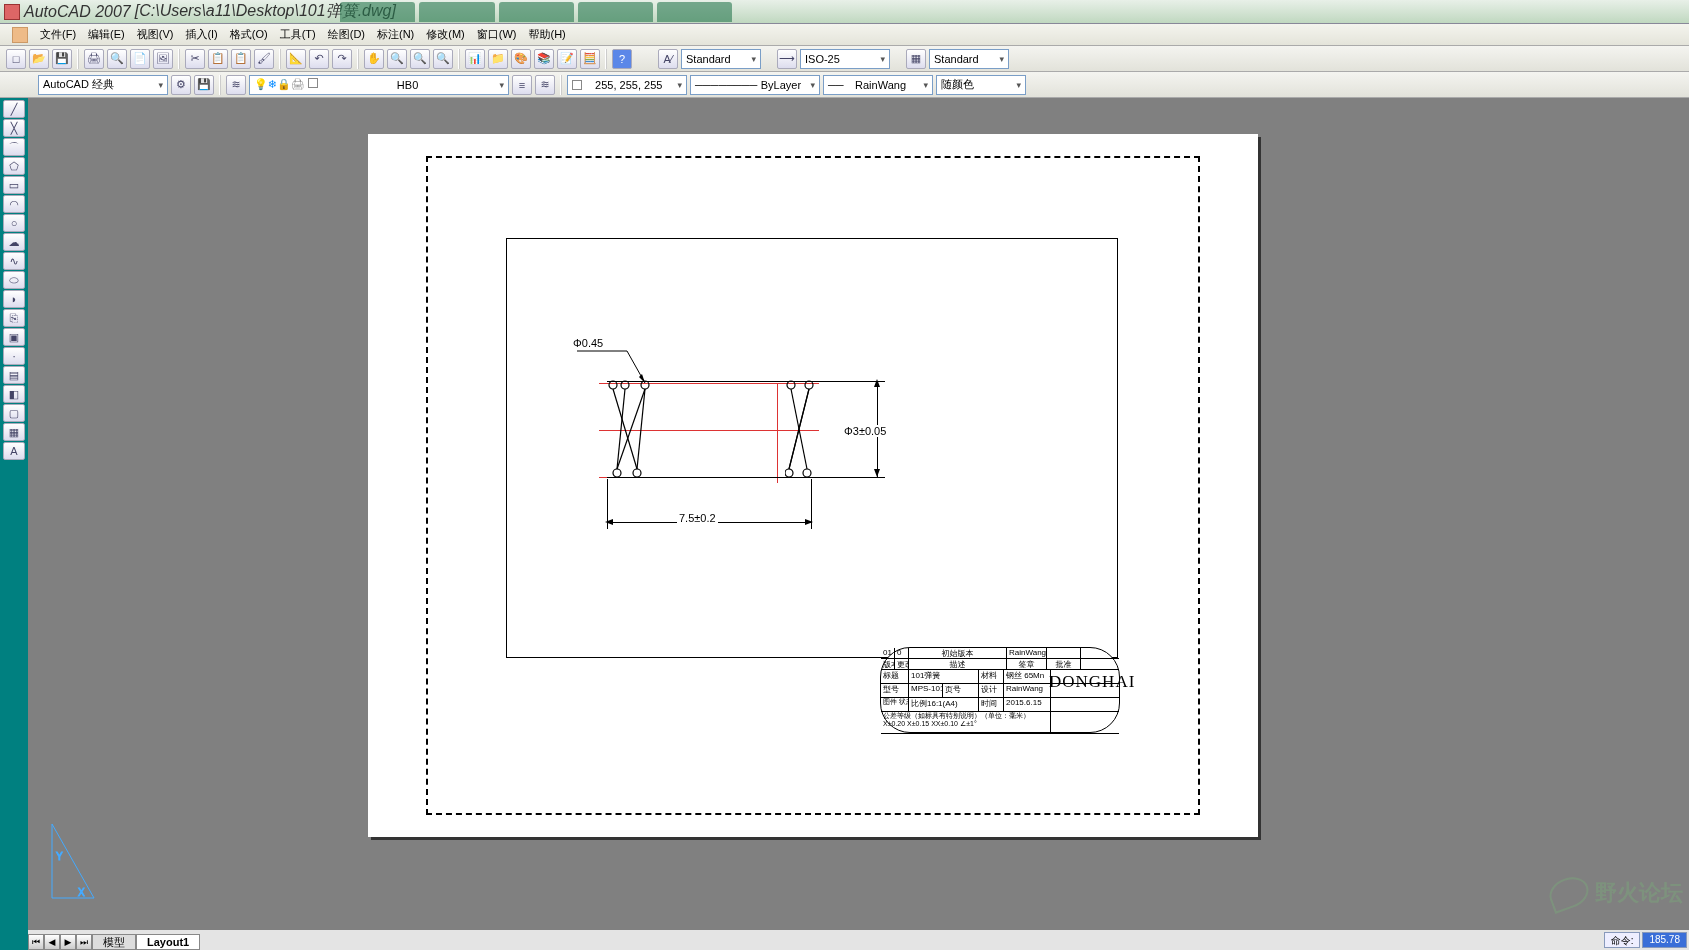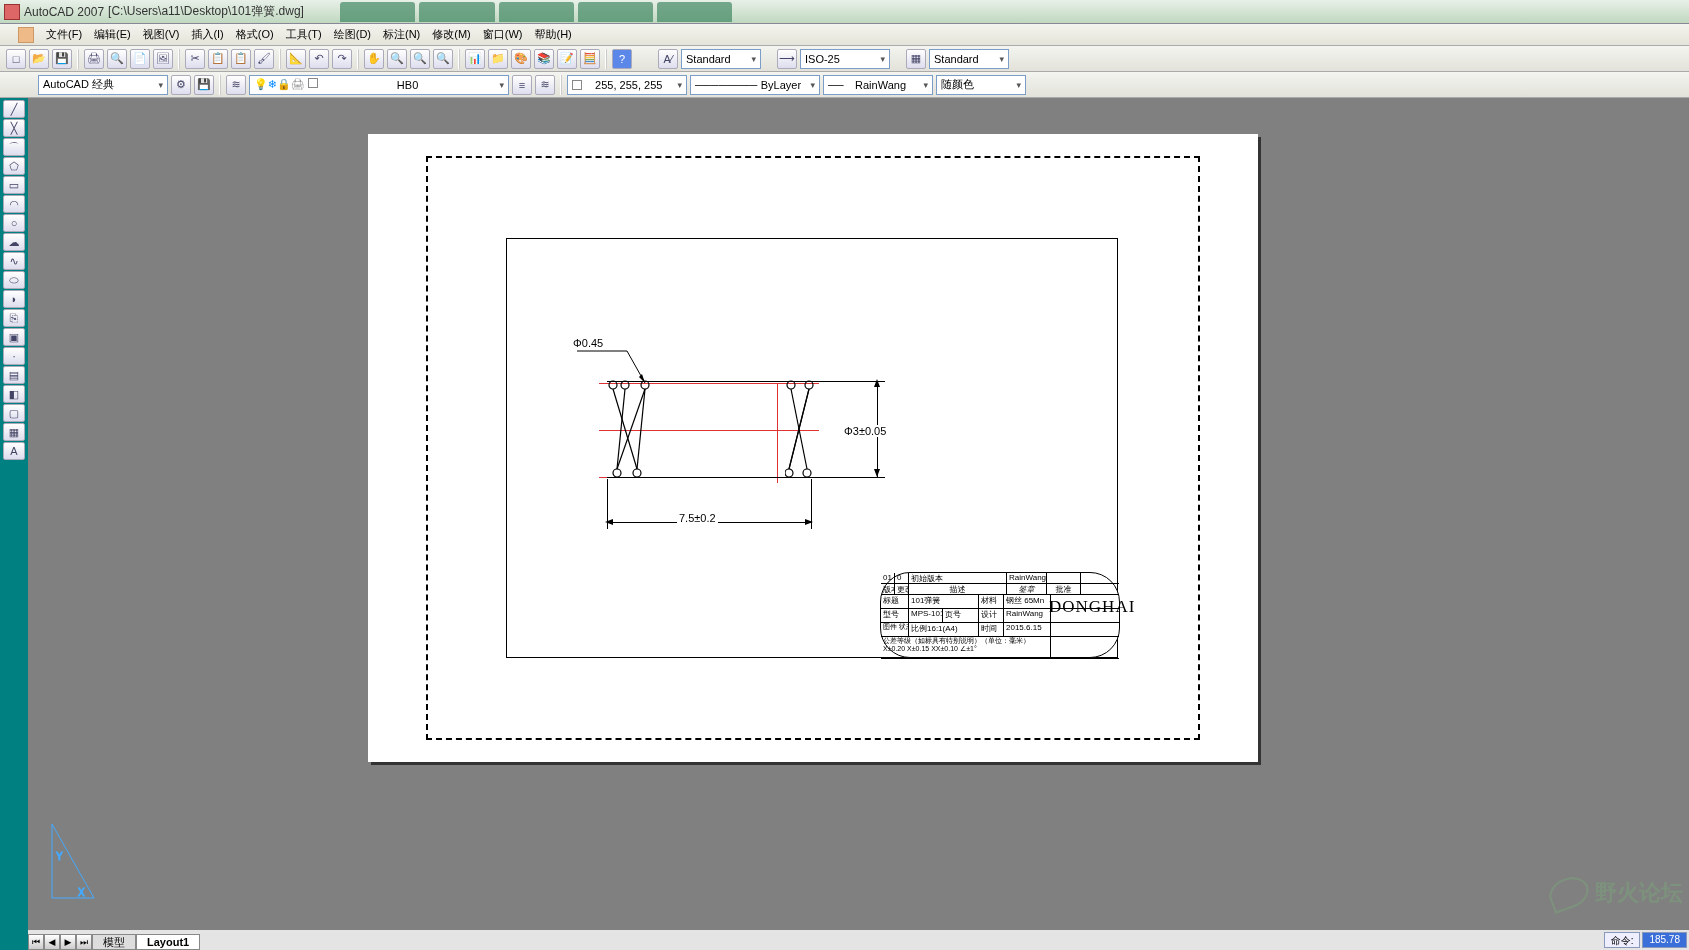--- a/index.html
+++ b/index.html
@@ -17,42 +17,42 @@
 .title-bar {
   height: 24px;
   background: linear-gradient(#e8f0e8, #c0d8c0);
   border-bottom: 1px solid #889;
   display: flex;
   align-items: center;
   padding: 0 4px;
   gap: 4px;
 }
 .title-bar .app-ico { width: 16px; height: 16px; background:#d66; border:1px solid #933;}
-.title-bar .title { color:#333; font-size:12px; }
+.title-bar .title { color:#333; font-size:16px;font-style:italic; }
 
 
 .top-tabs {
   position: absolute; top: 2px; left: 340px; height: 20px;
   display: flex; gap: 4px;
 }
 .top-tabs .ttab {
   background: rgba(40,120,80,.6);
   color: rgba(255,255,255,.6);
   padding: 2px 30px;
   font-size: 11px;
   border-radius: 3px 3px 0 0;
 }
 
 
 .menu-bar {
   height: 22px;
   background: linear-gradient(#f4f4ee, #e4e4da);
   border-bottom: 1px solid #aaa;
   display: flex; align-items: center;
-  padding: 0 18px;
+  padding: 0 12px;
 }
 .menu-bar .mico { width:16px; height:16px; background:#eb8; margin-right:6px; border:1px solid #c96;}
 .menu-bar .mitem { padding: 2px 6px; cursor:pointer; }
 
 
 .tb-row {
   height: 26px;
   background: linear-gradient(#f4f4f0, #e2e2da);
   border-bottom: 1px solid #aaa;
   display:flex; align-items:center;
@@ -86,21 +86,21 @@
 .canvas-area {
   position:absolute;
   left:28px; top:98px; right:0; bottom:20px;
   background:#808080;
 }
 
 
 .sheet {
   position:absolute;
   left:340px; top:36px;
-  width:890px; height:628px;
+  width:890px; height:703px;
   background:#fff;
   box-shadow: 3px 3px 0 #333;
 }
 .dash-frame {
   position:absolute; left:58px; top:22px; right:58px; bottom:22px;
   border:2px dashed #000;
 }
 .inner-frame {
   position:absolute; left:138px; top:104px; width:612px; height:420px;
   border:1.5px solid #000;
@@ -371,30 +371,30 @@
       </svg>
       <div class="dim-label" style="left:170px; top:273px;background:#fff;padding:0 2px;">7.5±0.2</div>
 
 
     </div>
 
     <div class="title-block" style="right:138px; bottom:104px;border-radius:30px;">
       <div class="tbl-row" style="height:11px;">
         <div class="tbl-cell" style="width:14px;">01</div>
         <div class="tbl-cell" style="width:14px;">0</div>
-        <div class="tbl-cell" style="width:98px;font-family:Liberation Serif, serif;">初始版本</div>
+        <div class="tbl-cell" style="width:98px;text-align:center;font-family:Liberation Serif, serif;">初始版本</div>
         <div class="tbl-cell" style="width:40px;">RainWang</div>
         <div class="tbl-cell" style="flex:1;"></div>
         <div class="tbl-cell" style="width:38px;">2015.4.9</div>
       </div>
       <div class="tbl-row" style="height:11px;">
         <div class="tbl-cell" style="width:14px;">版本</div>
         <div class="tbl-cell" style="width:14px;">更改</div>
         <div class="tbl-cell" style="width:98px;text-align:center;">描述</div>
-        <div class="tbl-cell" style="width:40px;text-align:center;font-style:italic;">签章</div>
+        <div class="tbl-cell" style="width:40px;text-align:center;">签章</div>
         <div class="tbl-cell" style="flex:1;text-align:center;">批准</div>
         <div class="tbl-cell" style="width:38px;text-align:center;">时间</div>
       </div>
       <div class="tbl-row" style="height:14px;">
         <div class="tbl-cell" style="width:28px;">标题</div>
         <div class="tbl-cell" style="width:70px;">101弹簧</div>
         <div class="tbl-cell" style="width:25px;">材料</div>
         <div class="tbl-cell" style="width:47px;">钢丝 65Mn</div>
         <div class="tbl-cell donghai" style="flex:1;border-right:none;" rowspan="3"></div>
       </div>

